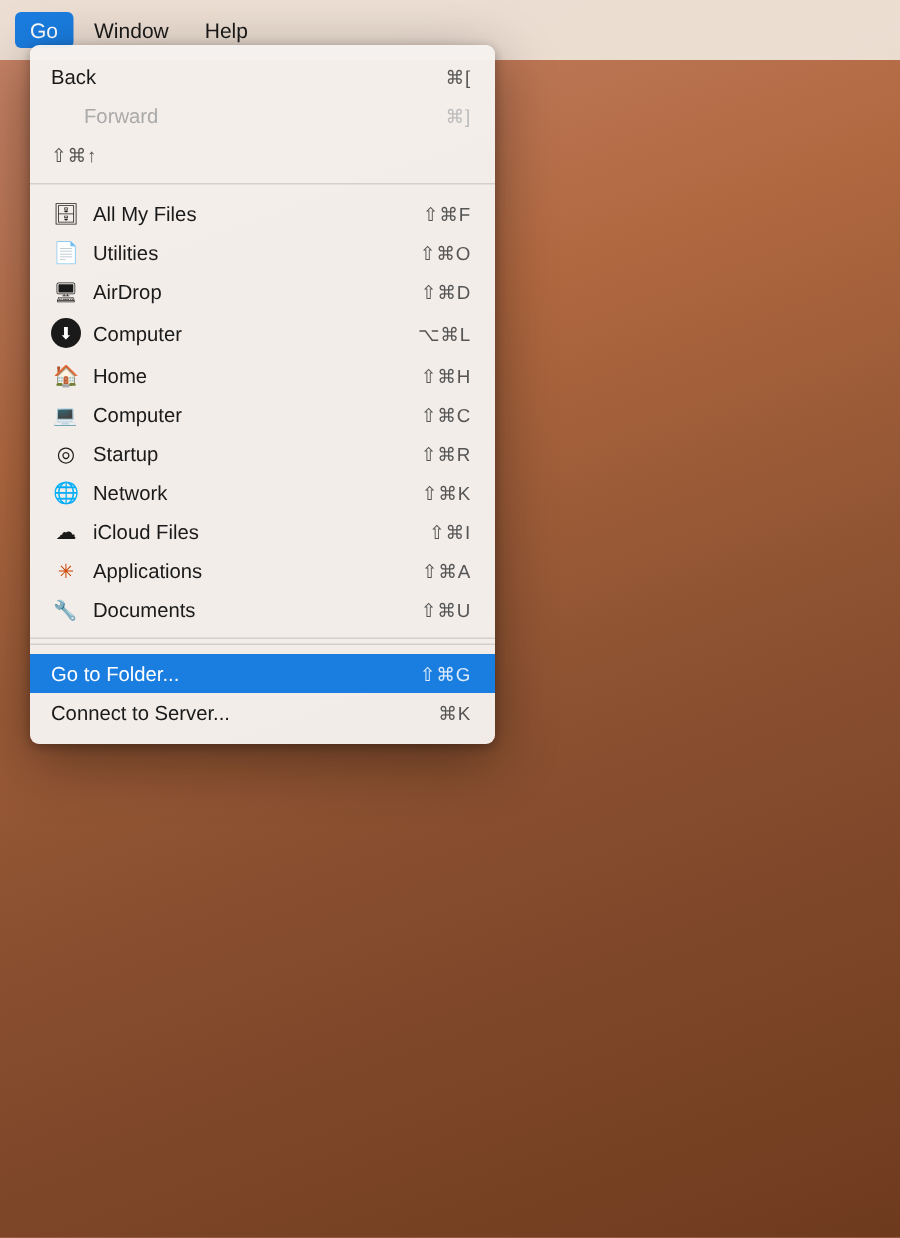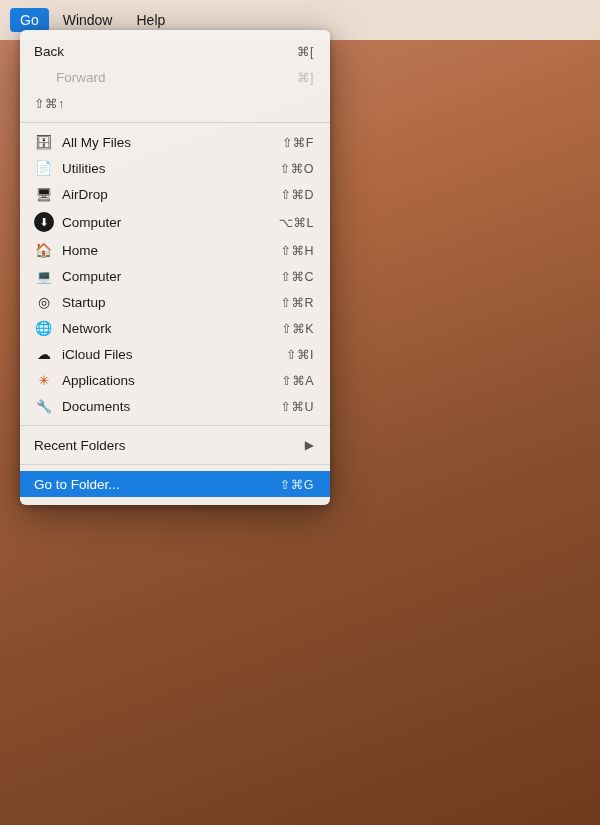--- a/index.html
+++ b/index.html
@@ -255,33 +255,31 @@
         <span class="menu-icon" style="font-size:13px;">🔧</span>
         <span class="menu-label">Documents</span>
       </div>
       <span class="menu-shortcut">⇧⌘U</span>
     </div>
 
   </div>
 
   <div class="menu-separator"></div>
 
-  <div class="menu-section">
-    <div class="menu-row">
-      <div class="menu-row-left">
-        <span class="menu-label">Recent Folders</span>
-      </div>
-      <span class="submenu-arrow">▶</span>
-    </div>
-  </div>
 
   <div class="menu-separator"></div>
 
   <div class="menu-section">
     <div class="menu-row highlighted">
       <div class="menu-row-left">
         <span class="menu-label">Go to Folder...</span>
       </div>
       <span class="menu-shortcut">⇧⌘G</span>
     </div>
+    <div class="menu-row">
+      <div class="menu-row-left">
+        <span class="menu-label">Connect to Server...</span>
+      </div>
+      <span class="menu-shortcut">⌘K</span>
+    </div>
   </div>
 
 </div>
 
 </body></html>

